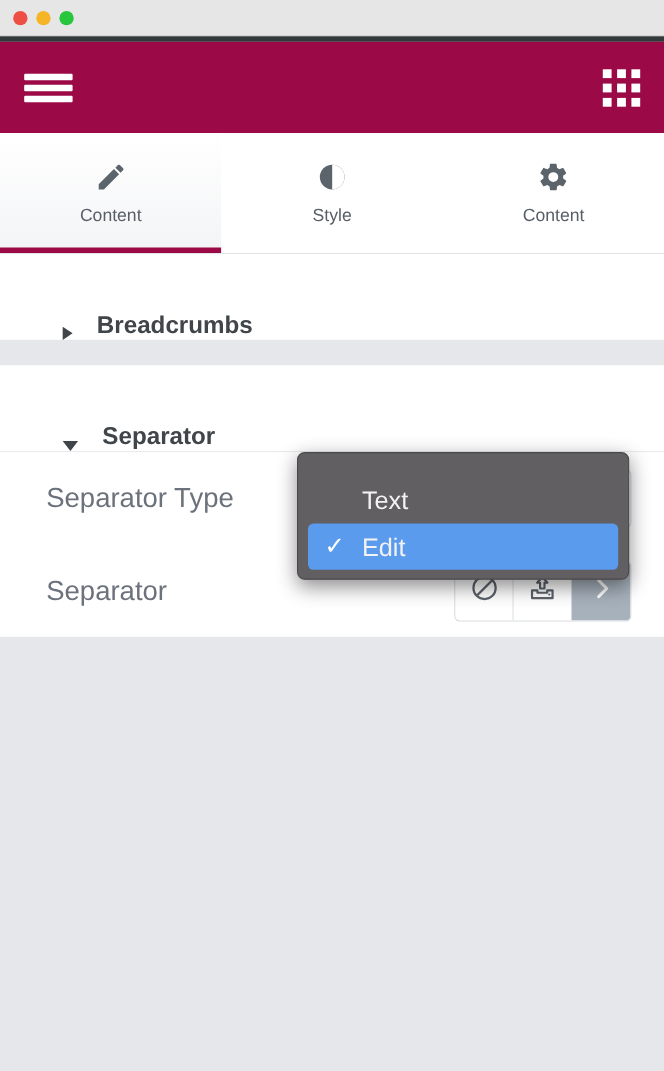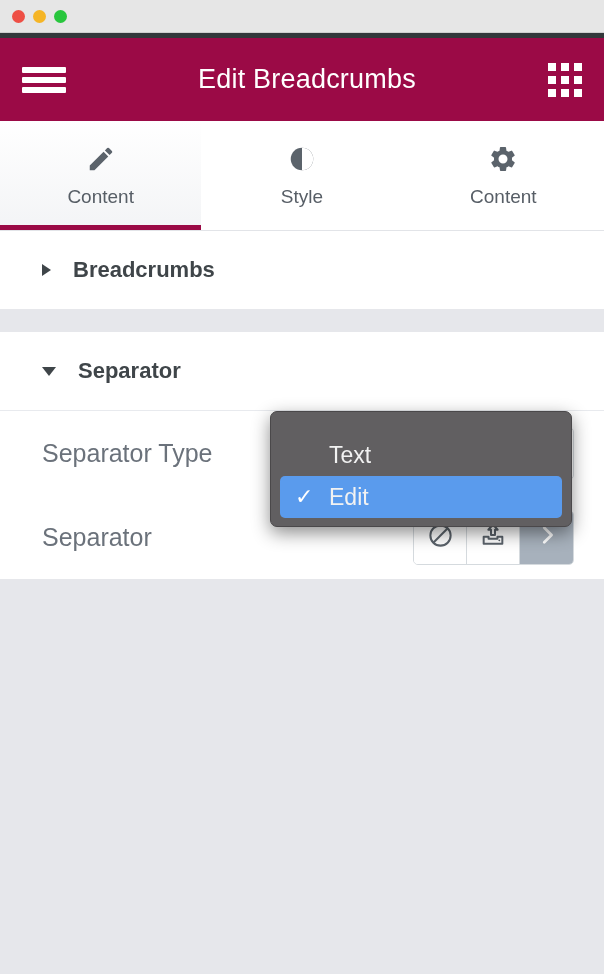--- a/index.html
+++ b/index.html
@@ -37,33 +37,33 @@
   .grid-icon { display: grid; grid-template-columns: repeat(3, 8px);
                grid-template-rows: repeat(3, 8px); gap: 5px; cursor: pointer; }
   .grid-icon i { display: block; background: #fff; }
 
   
   .tabbar { height: 110px; display: flex; background: #fff;
             border-bottom: 1px solid #e2e4e8; }
   .tab { flex: 1; display: flex; flex-direction: column; align-items: center;
          justify-content: center; gap: 12px; cursor: pointer; position: relative;
          color: #575e66; }
-  .tab .tab-label { font-size: 19px; }
+  .tab .tab-label { font-size: 16px; }
   .tab.active { background: linear-gradient(to bottom, #ffffff 0%, #f3f4f6 100%); }
   .tab.active::after {
     content: ""; position: absolute; left: 0; right: 0; bottom: 0;
     height: 5px; background: #9b0a46;
   }
   .tab svg { display: block; }
 
   
   .gap { height: 23px; background: #e6e7eb; }
   .panel { background: #fff; }
-  .section-head { height: 78px; display: flex; align-items: center;
-                  padding-left: 42px; gap: 22px; cursor: pointer; }
+  .section-head { height: 78px; display: flex; align-items: flex-end;
+                  padding-left: 42px; gap: 22px; cursor: pointer; margin-left: 15px; }
   .tri { width: 0; height: 0; }
   .tri.right { border-left: 9px solid #3f4549; border-top: 6px solid transparent;
                border-bottom: 6px solid transparent; }
   .tri.down  { border-top: 9px solid #3f4549; border-left: 7px solid transparent;
                border-right: 7px solid transparent; }
   .section-title { font-size: 22px; font-weight: bold; color: #3f4549; }
   .divider { height: 1px; background: #e8eaee; }
 
   .row { height: 84px; display: flex; align-items: center;
          padding: 0 30px 0 42px; justify-content: space-between; }
@@ -113,21 +113,20 @@
     </div>
   </div>
   <div class="dark-strip"></div>
 
   <div class="app-header">
     <div class="hamburger">
       <span></span>
         <span></span>
         <span></span>
     </div>
-    <div class="app-title">Edit Breadcrumbs</div>
     <div class="grid-icon">
       <i></i>
         <i></i>
         <i></i>
         <i></i>
         <i></i>
         <i></i>
         <i></i>
         <i></i>
         <i></i>

